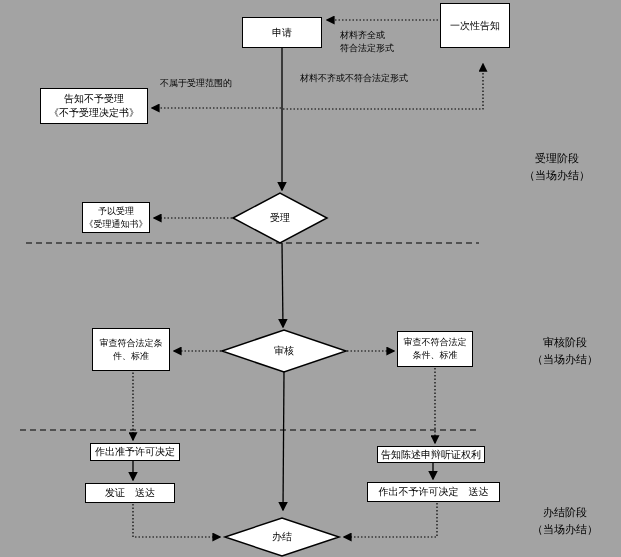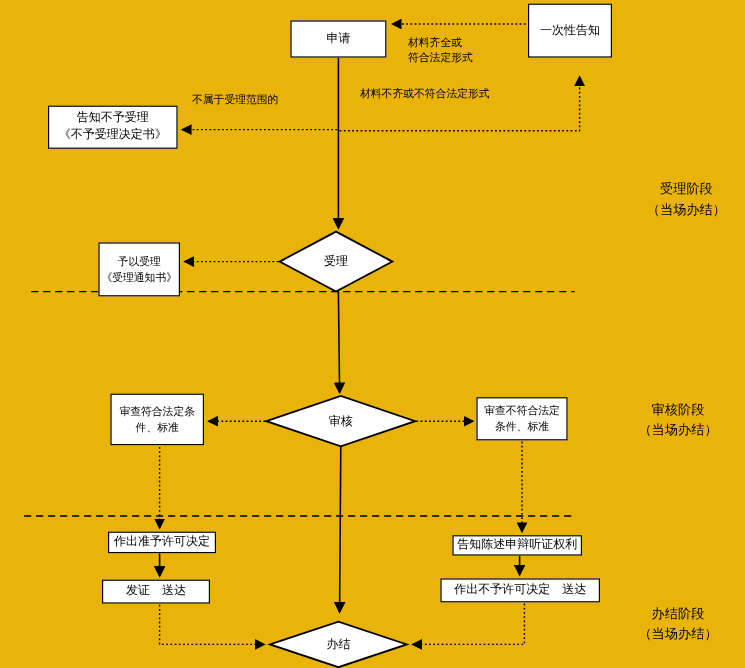--- a/index.html
+++ b/index.html
@@ -1,17 +1,17 @@
 <!DOCTYPE html>
 <html><head>
 <meta charset="utf-8">
 <style>
   html,body{margin:0;padding:0;background:#fff;}
   #canvas{
-    position:relative;width:621px;height:557px;background:#eab308;overflow:hidden;
+    position:relative;width:621px;height:557px;background:#a3a3a3;overflow:hidden;
     font-family:"Liberation Sans","DejaVu Sans",sans-serif;color:#000;
   }
   #edges{position:absolute;left:0;top:0;width:621px;height:557px;}
   .node{
     position:absolute;border:1px solid #000;background:#fff;
     display:flex;align-items:center;justify-content:center;
     text-align:center;font-size:10px;line-height:1.4;white-space:pre-line;
     box-sizing:border-box;
   }
   .node.small{font-size:9px;}
@@ -65,21 +65,21 @@
     <polygon points="225,537 282,518 339,537 282,556" fill="#fff" stroke="#000" stroke-width="1.5"></polygon>
   </svg>
 
   <div class="node" style="left:242px;top:17px;width:80px;height:31px;">申请</div>
 
   <div class="node" style="left:440px;top:3px;width:70px;height:45px;">一次性告知</div>
 
   <div class="node" style="left:40px;top:88px;width:108px;height:36px;">告知不予受理
 《不予受理决定书》</div>
 
-  <div class="node small" style="left:82px;top:202px;width:68px;height:45px;">予以受理
+  <div class="node small" style="left:82px;top:202px;width:68px;height:31px;">予以受理
 《受理通知书》</div>
 
   <div class="node small" style="left:92px;top:328px;width:78px;height:43px;">审查符合法定条
 件、标准</div>
 
   <div class="node small" style="left:397px;top:331px;width:76px;height:36px;">审查不符合法定
 条件、标准</div>
 
   <div class="node" style="left:90px;top:443px;width:90px;height:18px;">作出准予许可决定</div>
 
@@ -94,20 +94,20 @@
   <div class="dlabel" style="left:282px;top:537px;">办结</div>
 
   <div class="elabel" style="left:340px;top:29px;width:85px;">材料齐全或
 符合法定形式</div>
 
   <div class="elabel" style="left:160px;top:77px;width:95px;">不属于受理范围的</div>
 
   <div class="elabel" style="left:300px;top:72px;width:140px;">材料不齐或不符合法定形式</div>
 
 
-  <div class="stage" style="left:522px;top:150px;width:100px;text-align:center;">受理阶段
+  <div class="stage" style="left:507px;top:150px;width:100px;text-align:center;">受理阶段
 （当场办结）</div>
   <div class="stage" style="left:515px;top:334px;width:100px;">审核阶段
 （当场办结）</div>
   <div class="stage" style="left:515px;top:504px;width:100px;">办结阶段
 （当场办结）</div>
 
 </div>
 
 </body></html>

